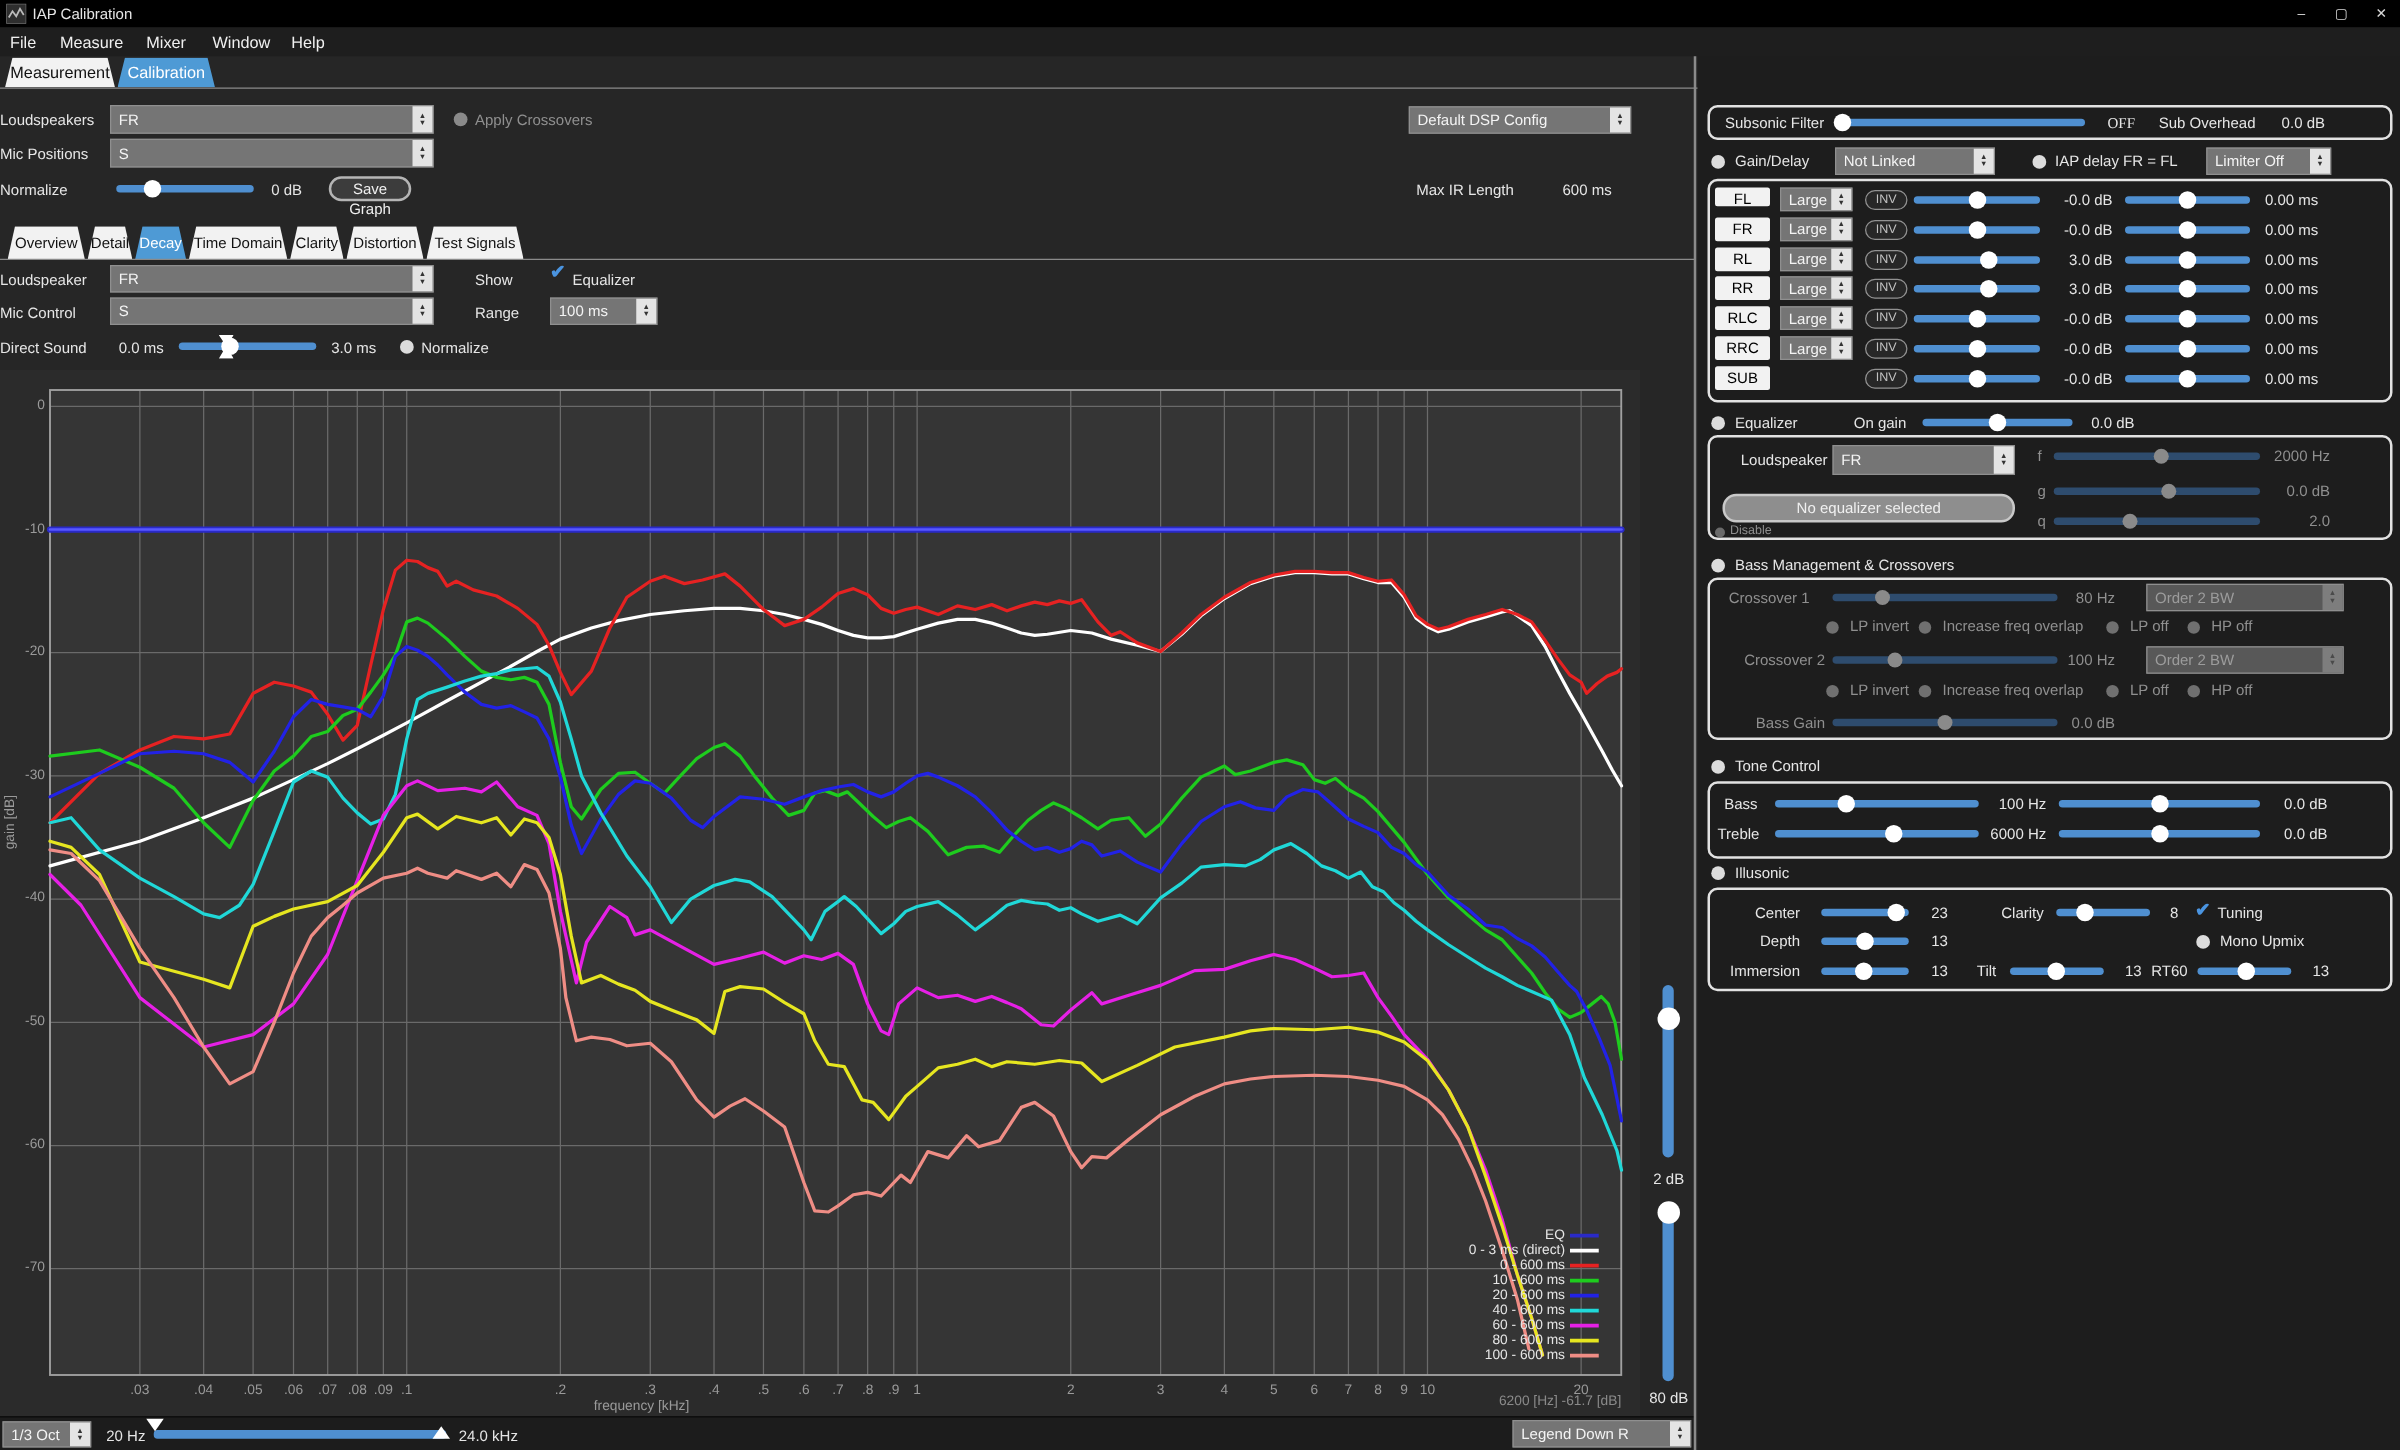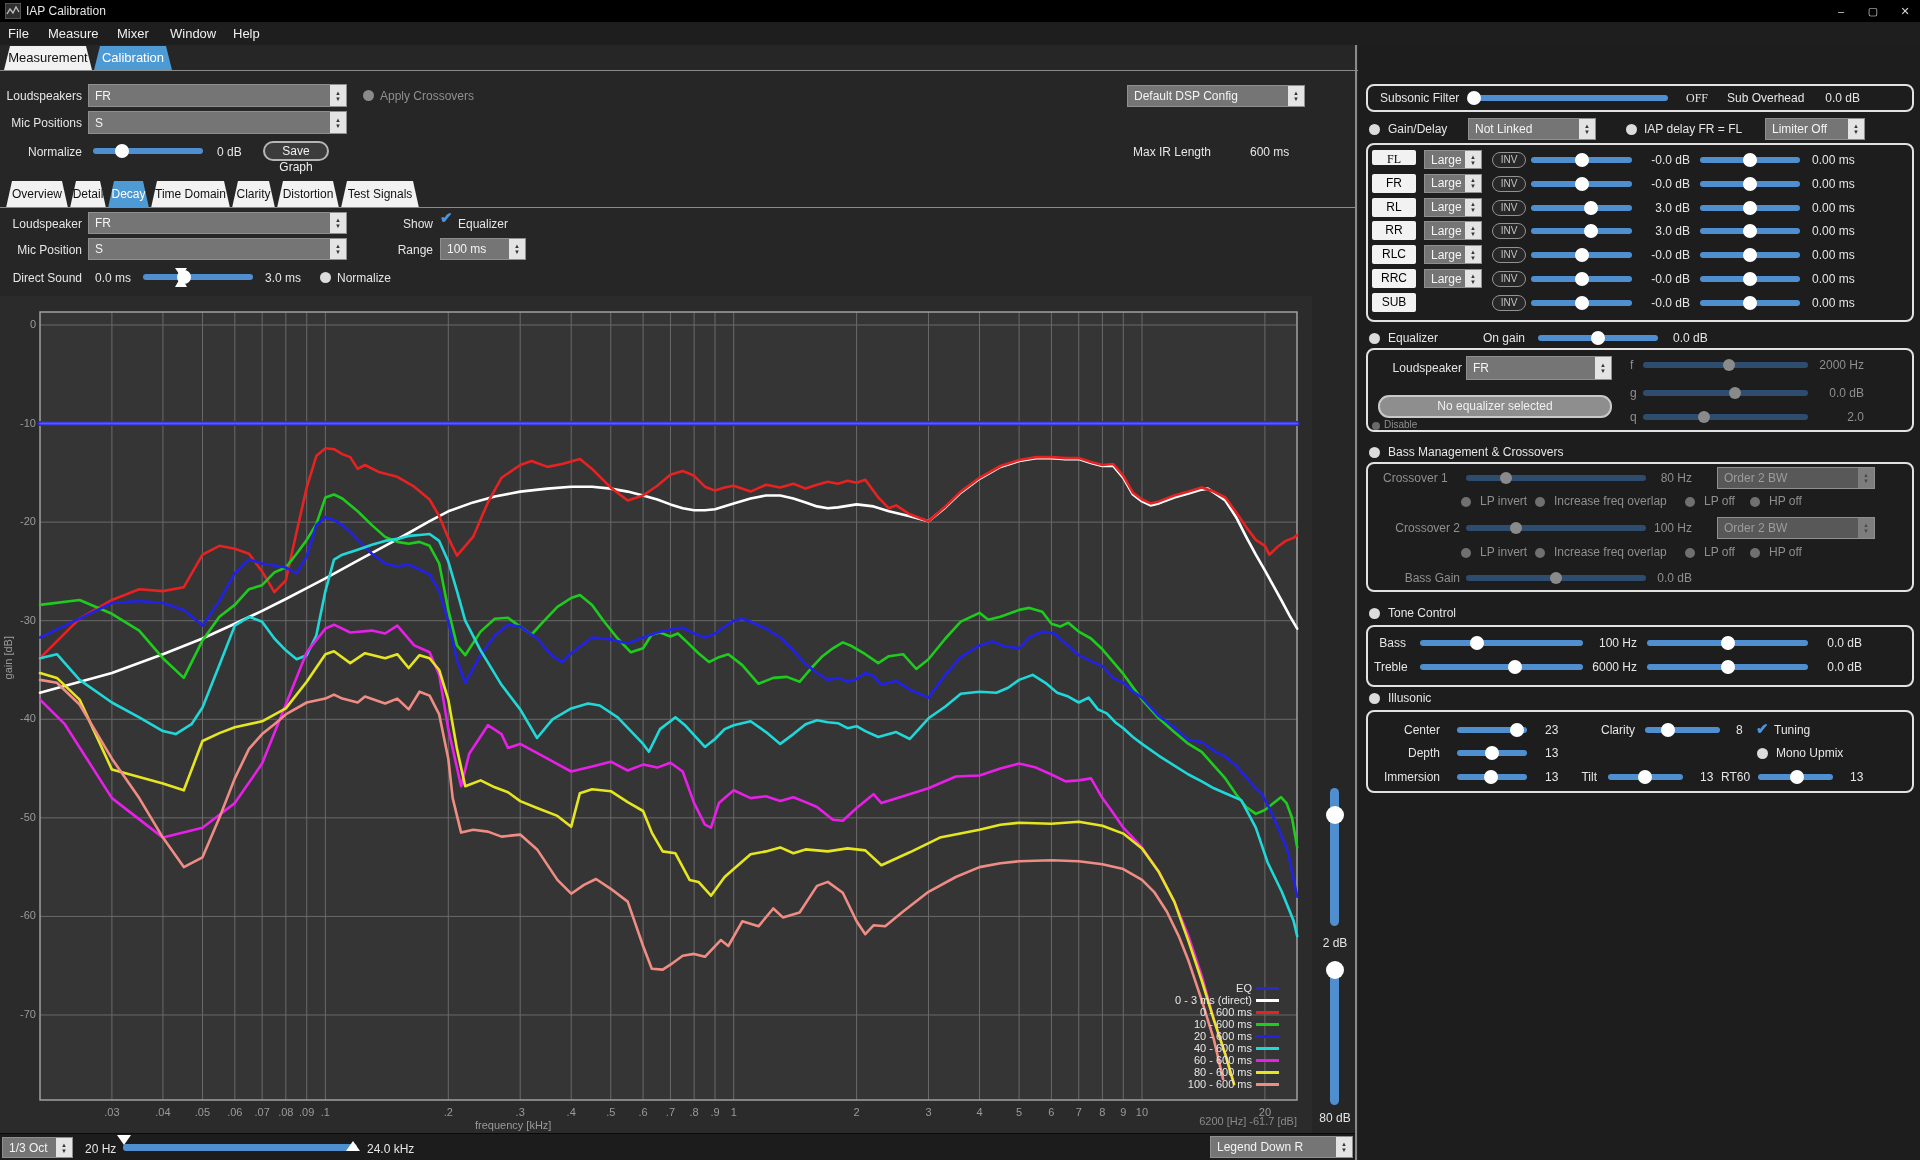--- a/index.html
+++ b/index.html
@@ -1,20 +1,20 @@
 <!DOCTYPE html>
 <html><head>
 <meta charset="utf-8">
 <style>
   html,body{margin:0;padding:0;background:#111;}
   *{box-sizing:border-box;font-family:"Liberation Sans",sans-serif;}
   #app{position:relative;width:1920px;height:1160px;background:#262626;overflow:hidden;color:#e6e6e6;}
   .abs{position:absolute;}
   .lbl{position:absolute;font-size:12px;color:#e6e6e6;white-space:nowrap;}
-  .lbl.r{text-align:right;}
+  .lbl.r{text-align:left;}
   .lbl.dim{color:#8f8f8f;}
   .lbl.axis{color:#9a9a9a;font-size:11px;}
   
   #titlebar{position:absolute;left:0;top:0;width:1920px;height:22px;background:#000000;}
   #menubar{position:absolute;left:0;top:22px;width:1920px;height:23px;background:#1e1e1e;}
   .menu-item{position:absolute;top:0;height:23px;line-height:23px;font-size:13px;color:#f0f0f0;padding:0 6px;}
   
   .tab{position:absolute;bottom:0;height:24px;line-height:24px;text-align:center;font-size:13px;background:#f2f2f2;color:#111;clip-path:polygon(6px 0,calc(100% - 6px) 0,100% 100%,0 100%);}
   .tab.active{background:#4e9ad5;color:#fff;}
   .tab.small{height:27px;line-height:27px;font-size:12px;}
@@ -134,21 +134,21 @@
       <div class="dd" style="left: 88px; top: 212px; width: 259px; height: 22px;">
         <span class="txt">FR</span>
         <div class="spin">
           <span>▲</span>
           <span>▼</span>
         </div>
       </div>
       <span class="lbl r" style="left: 380px; top: 217px; width: 53px;">Show</span>
       <span class="check" style="left: 440px; top: 211px;">✔</span>
       <span class="lbl" style="left: 458px; top: 217px;">Equalizer</span>
-      <span class="lbl r" style="left: 0px; top: 243px; width: 82px;">Mic Position</span>
+      <span class="lbl r" style="left: 0px; top: 243px; width: 82px;">Mic Control</span>
       <div class="dd" style="left: 88px; top: 238px; width: 259px; height: 22px;">
         <span class="txt">S</span>
         <div class="spin">
           <span>▲</span>
           <span>▼</span>
         </div>
       </div>
       <span class="lbl r" style="left: 380px; top: 243px; width: 53px;">Range</span>
       <div class="dd" style="left: 440px; top: 238px; width: 86px; height: 22px;">
         <span class="txt">100 ms</span>
@@ -296,21 +296,21 @@
       <span class="radio" style="left: 267.5px; top: 78.5px;"></span>
       <span class="lbl" style="left: 286px; top: 77px;">IAP delay FR = FL</span>
       <div class="dd" style="left: 407px; top: 73px; width: 100px; height: 22px;">
         <span class="txt">Limiter Off</span>
         <div class="spin">
           <span>▲</span>
           <span>▼</span>
         </div>
       </div>
       <div class="pbox" style="left: 8px; top: 98px; width: 548px; height: 179px;"></div>
-      <div class="chname" style="left: 14px; top: 105px; width: 44px; height: 15px; line-height: 19px; font-family: Liberation Serif, serif;">FL</div>
+      <div class="chname" style="left: 14px; top: 105px; width: 44px; height: 15px; line-height: 19px;">FL</div>
       <div class="dd" style="left: 66px; top: 105px; width: 58px; height: 19px;">
         <span class="txt">Large</span>
         <div class="spin">
           <span>▲</span>
           <span>▼</span>
         </div>
       </div>
       <div class="invbtn" style="left: 134px; top: 107px; width: 34px; height: 16px; line-height: 14px;">INV</div>
       <div class="track" style="left: 173px; top: 112px; width: 101px;">
         <div class="knob" style="left: 50%;"></div>

